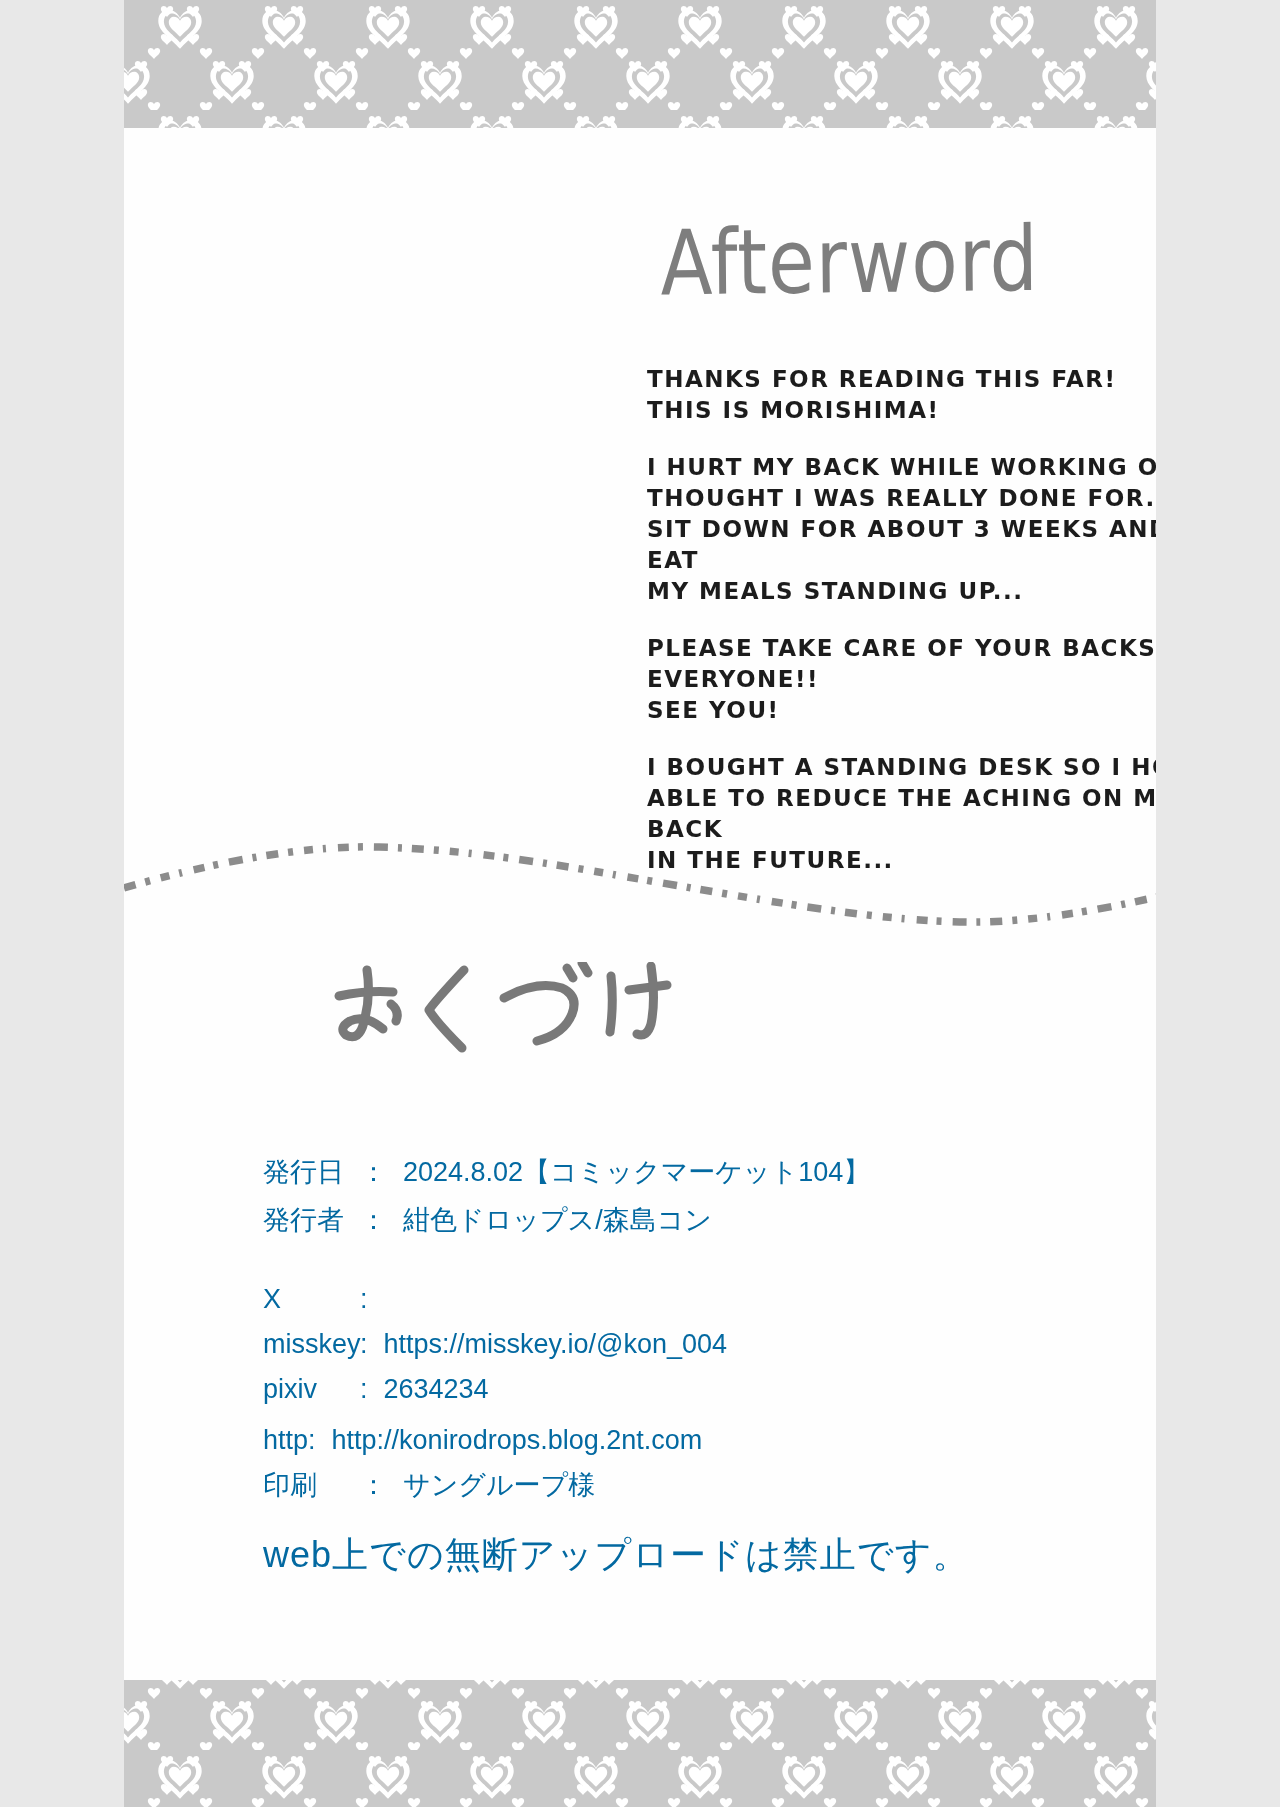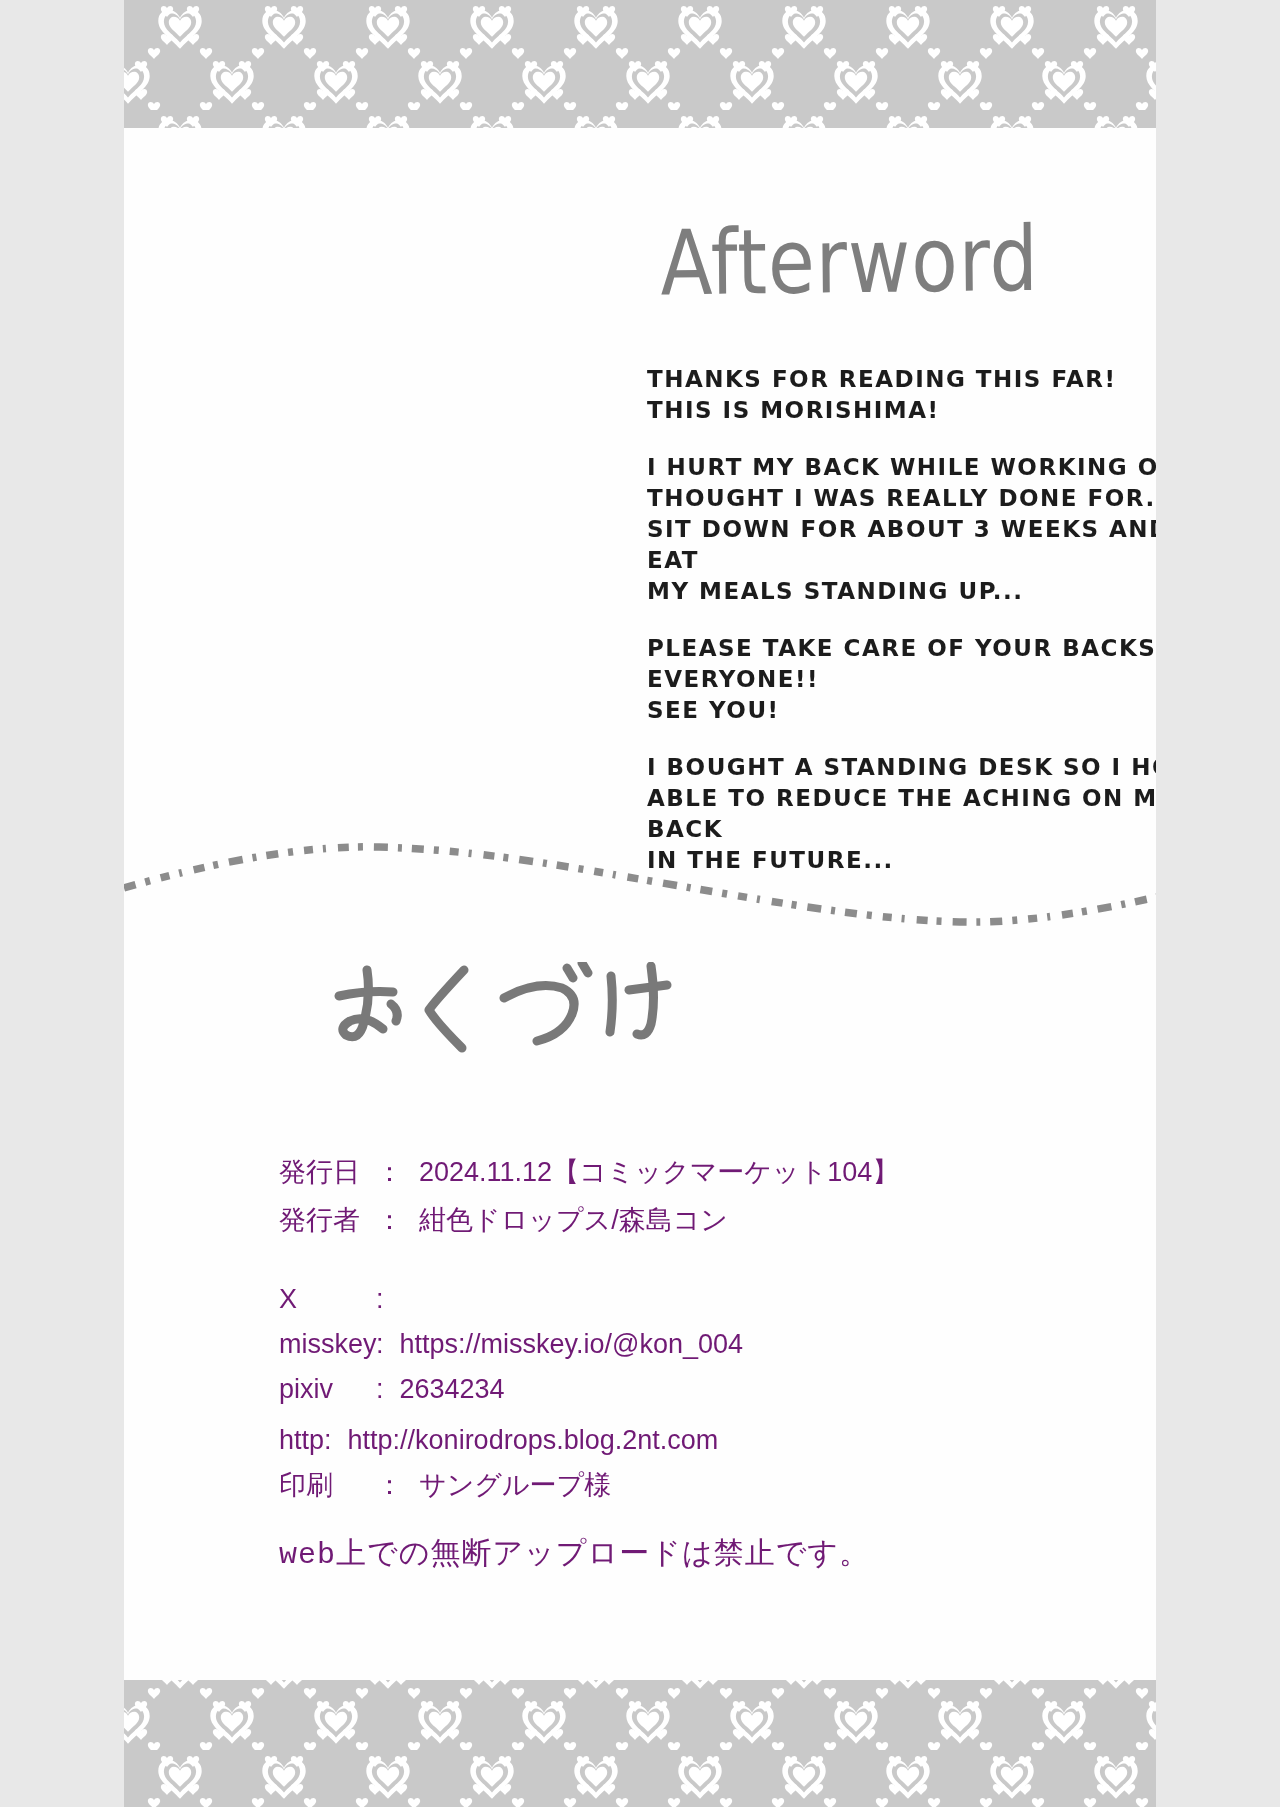--- a/index.html
+++ b/index.html
@@ -29,34 +29,34 @@
 
   .divider-wave{position:absolute; left:0; top:640px;}
 
   .okuzuke-heading{position:absolute; left:205px; top:962px;}
   .sr-only{
     position:absolute; width:1px; height:1px; overflow:hidden;
     clip:rect(0 0 0 0); white-space:nowrap;
   }
 
   .colophon{
-    position:absolute; left:155px; top:1148px; width:900px;
+    position:absolute; left:139px; top:1148px; width:900px;
     font-family:"Liberation Sans","DejaVu Sans",sans-serif;
-    font-size:27px; color:#701a75;
+    font-size:27px; color:#0369a1;
   }
   .colophon .row{display:flex; height:48px; line-height:48px; align-items:center;}
   .colophon .row.thin{height:45px; line-height:45px;}
   .colophon .row .label{width:97px; flex:0 0 auto;}
   .colophon .row.tight .label{width:auto;}
   .colophon .row .sep{flex:0 0 auto; padding-right:16px;}
   .colophon .row .value{flex:0 0 auto; white-space:nowrap;}
   .colophon .gap-a{margin-top:33px;}
   .colophon .gap-b{margin-top:6px;}
   .colophon .notice{
-    margin-top:24px; font-size:30px; line-height:46px; letter-spacing:1px;font-family:Liberation Mono, monospace;
+    margin-top:24px; font-size:36px; line-height:46px; letter-spacing:1px;
   }
 </style>
 </head>
 <body>
 
 <div class="page">
 
   <svg class="band band-top" width="1280" height="128" viewBox="0 0 1280 128" aria-hidden="true">
     <defs>
       <path id="heart" d="M 0,-4 C -3,-11 -14,-11 -14,-2 C -14,5 -6,9 0,16 C 6,9 14,5 14,-2 C 14,-11 3,-11 0,-4 Z"></path>
@@ -127,21 +127,21 @@
       <path d="M282,14 Q285,42 281,70"></path>
       <path d="M300,28 L338,23"></path>
       <path d="M322,4 Q327,38 322,62 Q318,76 308,72"></path>
     </g>
   </svg>
 
   <div class="colophon">
     <div class="row">
       <span class="label">発行日</span>
       <span class="sep">：</span>
-      <span class="value">2024.11.12【コミックマーケット104】</span>
+      <span class="value">2024.8.02【コミックマーケット104】</span>
     </div>
     <div class="row">
       <span class="label">発行者</span>
       <span class="sep">：</span>
       <span class="value">紺色ドロップス/森島コン</span>
     </div>
     <div class="row thin gap-a">
       <span class="label">X</span>
       <span class="sep">:</span>
     </div>

